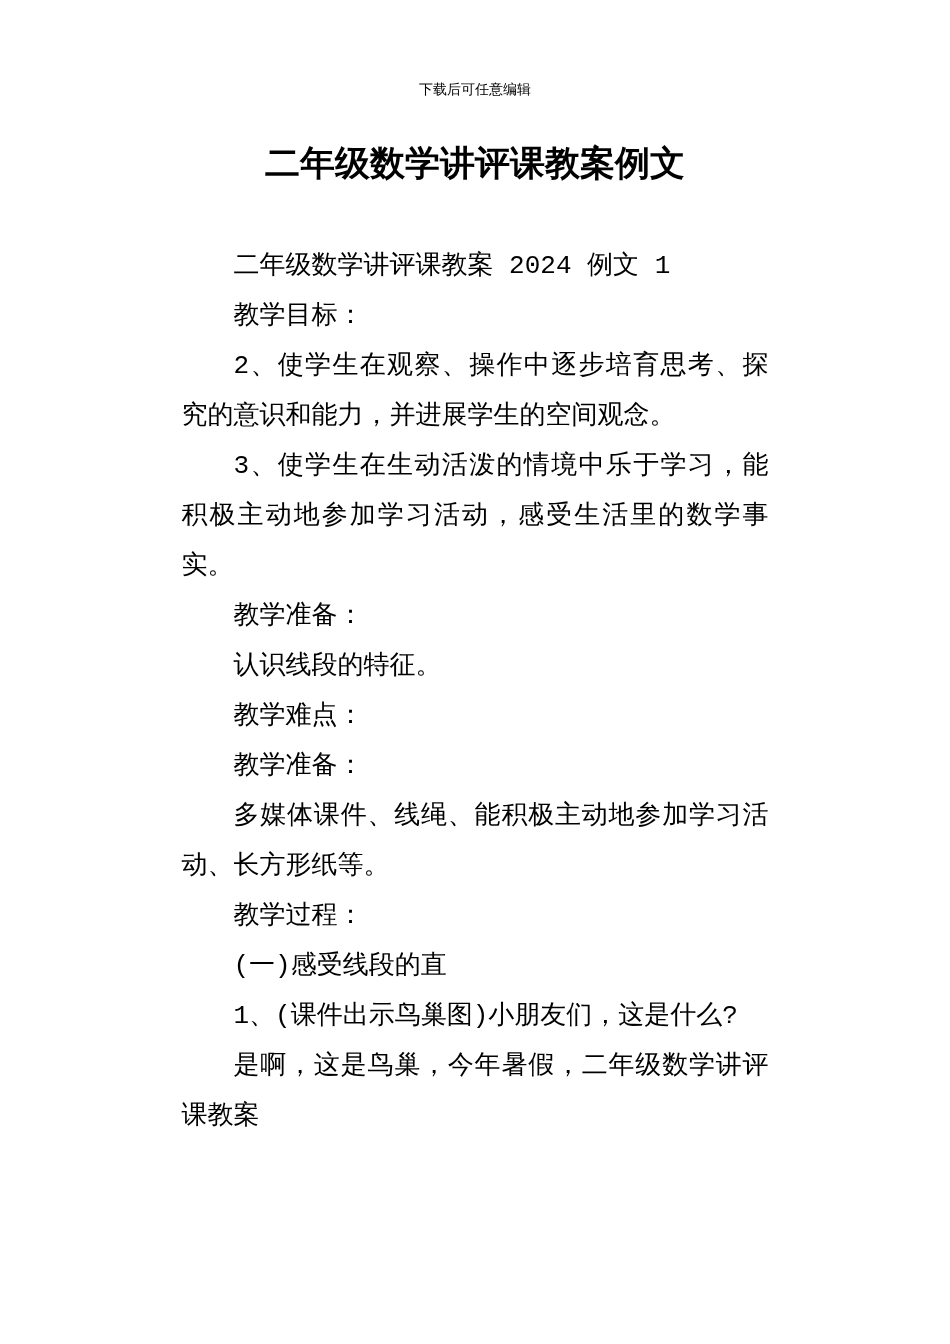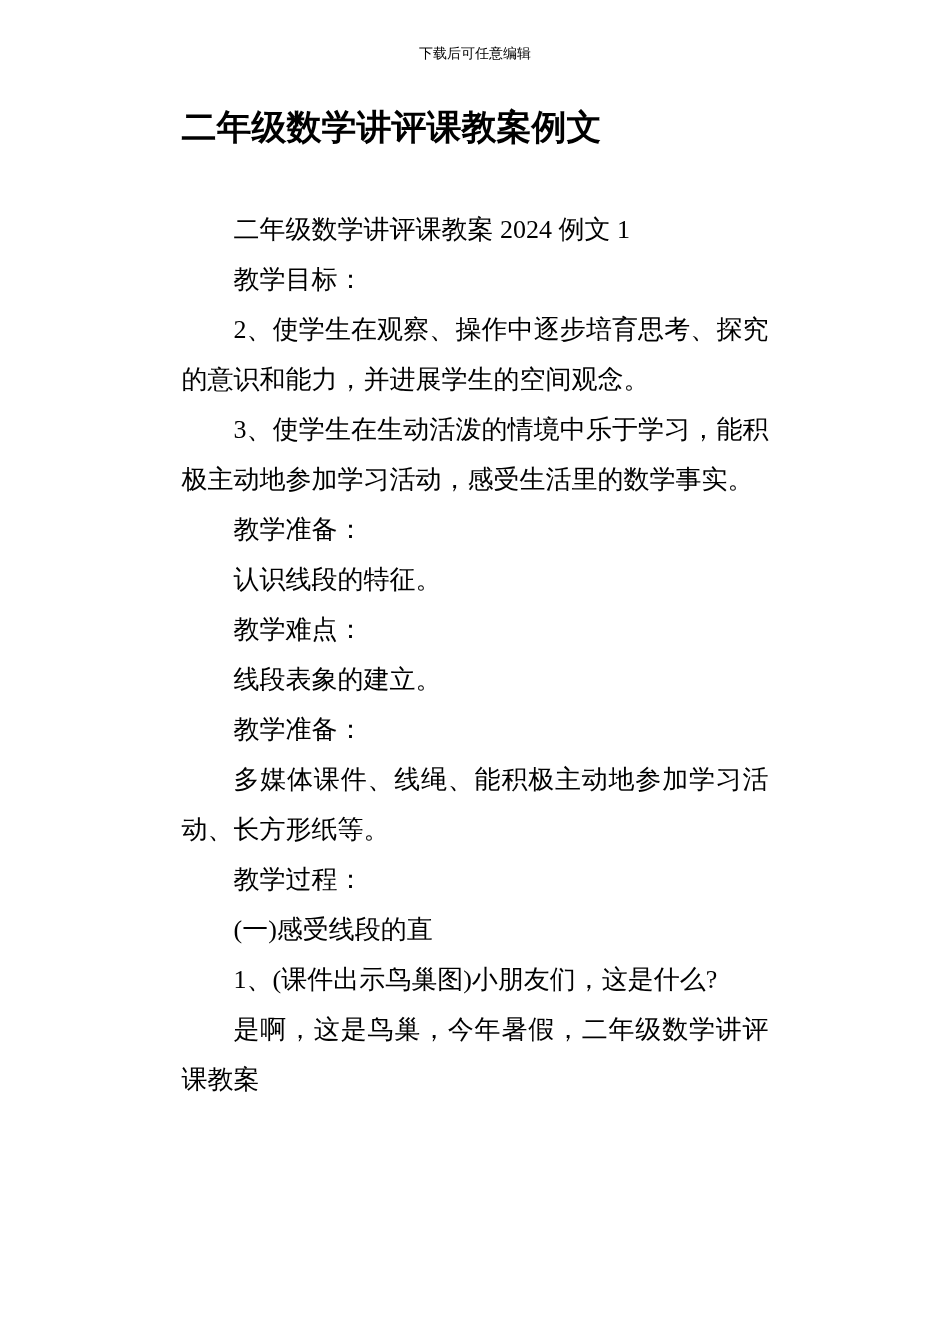--- a/index.html
+++ b/index.html
@@ -9,46 +9,46 @@
   }
   .page {
     position: relative;
     width: 871px;
     height: 1344px;
     margin: 0 auto;
     background: #ffffff;
     color: #000000;
     overflow: hidden;
     box-sizing: border-box;
-    padding: 45px 142px 0 142px;
+    padding: 81px 142px 0 142px;
   }
   .header-note {
     text-align: center;
     font-family: "Liberation Serif", "DejaVu Serif", serif;
     font-size: 14px;
     line-height: 18px;
     color: #000000;
   }
   .doc-title {
     margin: 39px 0 8px 0;
-    text-align: left;
+    text-align: center;
     font-family: "Liberation Sans", "DejaVu Sans", sans-serif;
     font-weight: bold;
     font-size: 35px;
     line-height: 50px;
     color: #000000;
     letter-spacing: 0px;
     white-space: nowrap;
   }
   .doc-body {
     margin-top: 53px;
   }
   .doc-body p {
     margin: 0;
-    font-family: Liberation Serif, serif;
+    font-family: Liberation Mono, monospace;
     font-size: 26px;
     line-height: 50px;
     text-indent: 2em;
     color: #000000;
     text-align: justify;
     word-break: break-all;
   }
 </style>
 </head>
 <body>
@@ -60,21 +60,20 @@
   <h1 class="doc-title">二年级数学讲评课教案例文</h1>
 
   <div class="doc-body">
     <p>二年级数学讲评课教案 2024 例文 1</p>
     <p>教学目标：</p>
     <p>2、使学生在观察、操作中逐步培育思考、探究的意识和能力，并进展学生的空间观念。</p>
     <p>3、使学生在生动活泼的情境中乐于学习，能积极主动地参加学习活动，感受生活里的数学事实。</p>
     <p>教学准备：</p>
     <p>认识线段的特征。</p>
     <p>教学难点：</p>
-    <p>线段表象的建立。</p>
     <p>教学准备：</p>
     <p>多媒体课件、线绳、能积极主动地参加学习活动、长方形纸等。</p>
     <p>教学过程：</p>
     <p>(一)感受线段的直</p>
     <p>1、(课件出示鸟巢图)小朋友们，这是什么?</p>
     <p>是啊，这是鸟巢，今年暑假，二年级数学讲评课教案</p>
   </div>
 
 </div>
 

